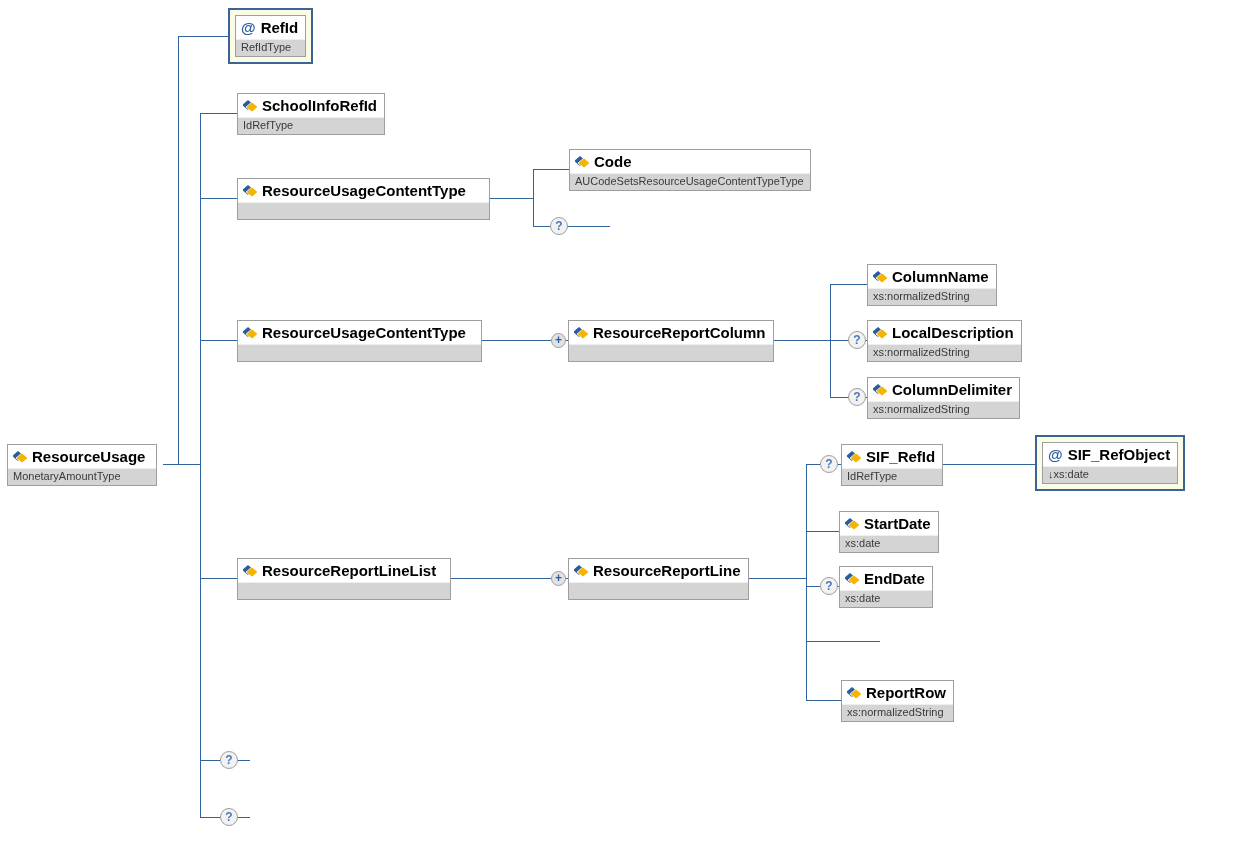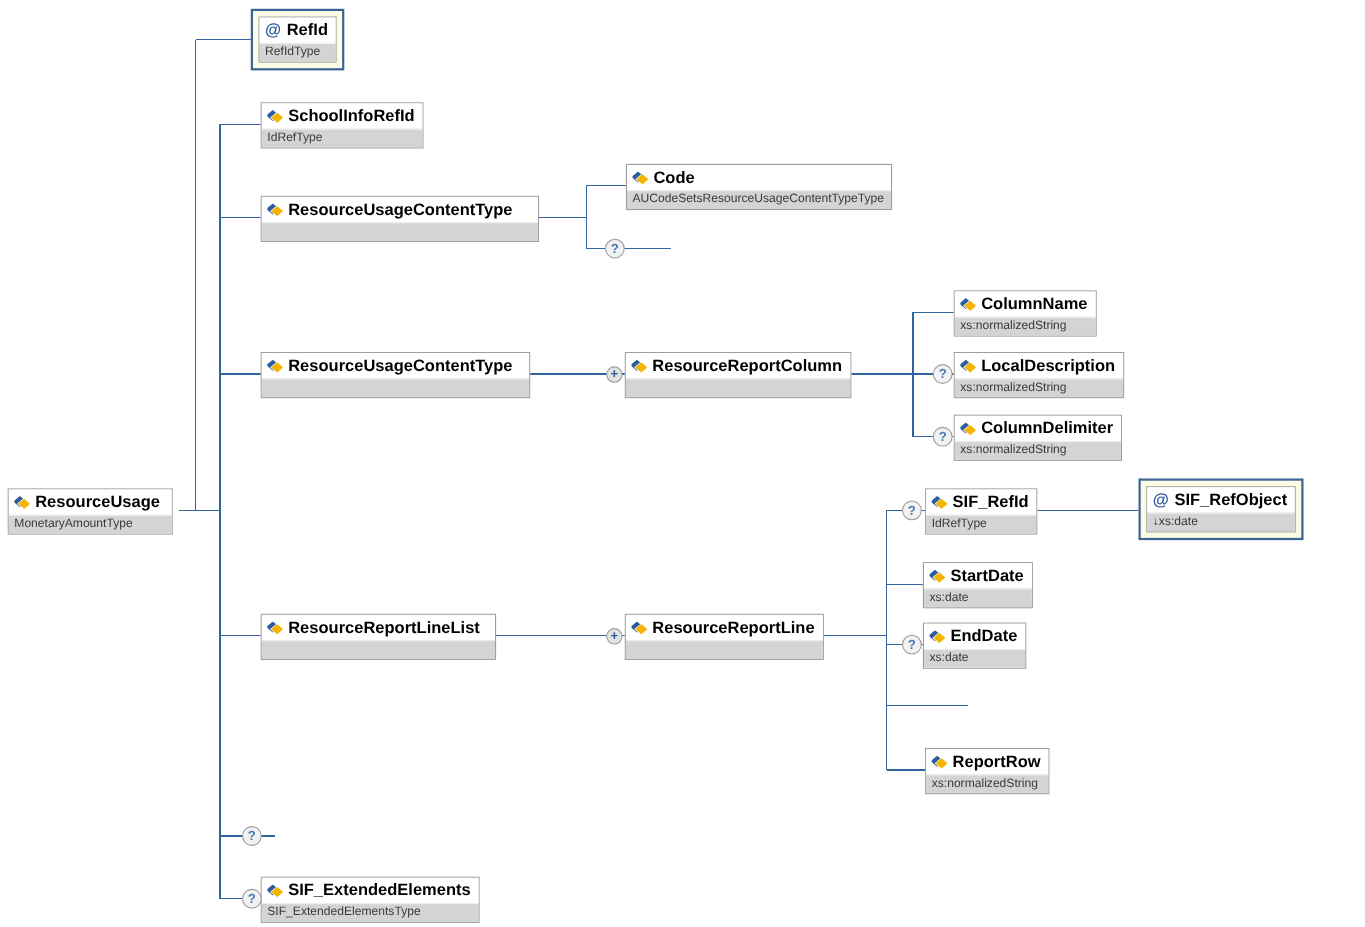--- a/index.html
+++ b/index.html
@@ -272,32 +272,20 @@
             <polygon points="5,0 11,5 5,10 -1,5" fill="#2b5c9e"></polygon>
             <polygon points="9,2 15,7 9,12 3,7" fill="#f4b400" stroke="#ffffff" stroke-width="0.8"></polygon>
           </svg>
         </span>
       <span>ReportRow</span>
     </div>
     <div class="type">xs:normalizedString</div>
   </div>
 
 
-  <div class="node" style="left:237px;top:797px">
-    <div class="title">
-      <span class="eicon">
-          <svg width="14" height="12" viewBox="0 0 14 12">
-            <polygon points="5,0 11,5 5,10 -1,5" fill="#2b5c9e"></polygon>
-            <polygon points="9,2 15,7 9,12 3,7" fill="#f4b400" stroke="#ffffff" stroke-width="0.8"></polygon>
-          </svg>
-        </span>
-      <span>SIF_ExtendedElements</span>
-    </div>
-    <div class="type">SIF_ExtendedElementsType</div>
-  </div>
 
   <div class="qbadge" style="left:550px;top:217px">?</div>
   <div class="qbadge" style="left:848px;top:331px">?</div>
   <div class="qbadge" style="left:848px;top:388px">?</div>
   <div class="qbadge" style="left:820px;top:455px">?</div>
   <div class="qbadge" style="left:820px;top:577px">?</div>
   <div class="qbadge" style="left:220px;top:751px">?</div>
   <div class="qbadge" style="left:220px;top:808px">?</div>
 
   <div class="pbadge" style="left:551px;top:333px">+</div>

